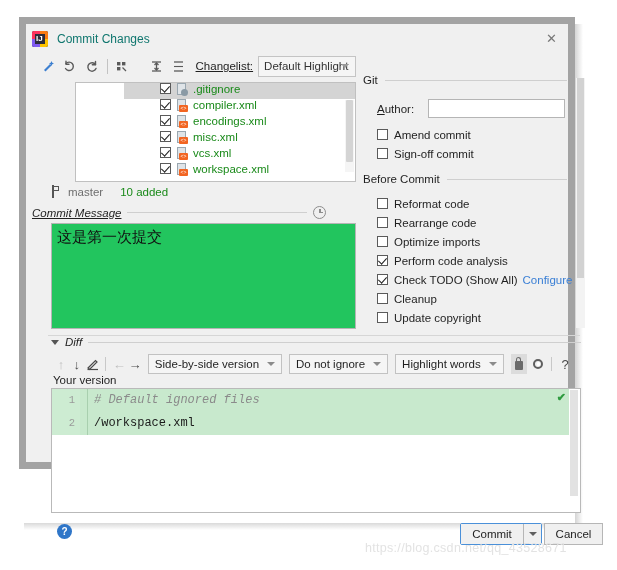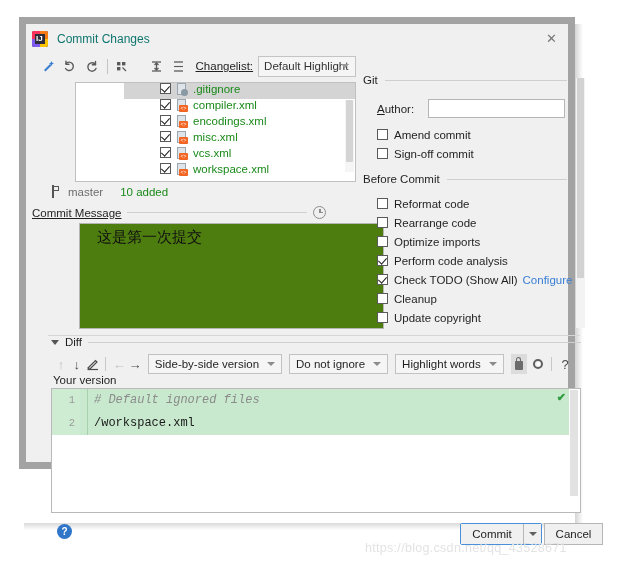--- a/index.html
+++ b/index.html
@@ -242,20 +242,21 @@
 
   
   .section-title-row {
     position: absolute;
     display: flex; align-items: center;
   }
   .section-title {
     font-size: 11.5px;
     color: #1f1f1f;
     white-space: nowrap;
+    font-style: italic;
   }
   .section-line {
     height: 1px;
     background: #cfcfcf;
     margin-left: 6px;
   }
   .clock-icon {
     width: 13px; height: 13px;
     border: 1.3px solid #8d8d8d;
     border-radius: 50%;
@@ -273,29 +274,28 @@
   .clock-icon::after {
     content: "";
     position: absolute; left: 5px; top: 5.3px;
     width: 3.2px; height: 1.2px;
     background: #8d8d8d;
   }
   .commit-msg-box {
     position: absolute;
     left: 25px; top: 199px;
     width: 305px; height: 106px;
-    background: #4d7c0f;
+    background: #22c55e;
     border: 1px solid #b5b5b5;
     box-sizing: border-box;
-    padding: 3px 17px;
+    padding: 3px 5px;
     font-size: 15px;
     color: #111;
     overflow: hidden;
     line-height: 20px;
-    margin-left: 28px;
   }
 
   
   .right-panel {
     position: absolute;
     left: 337px; top: 50px;
     width: 222px; height: 258px;
     overflow: hidden;
   }
   .rp-section-title {

